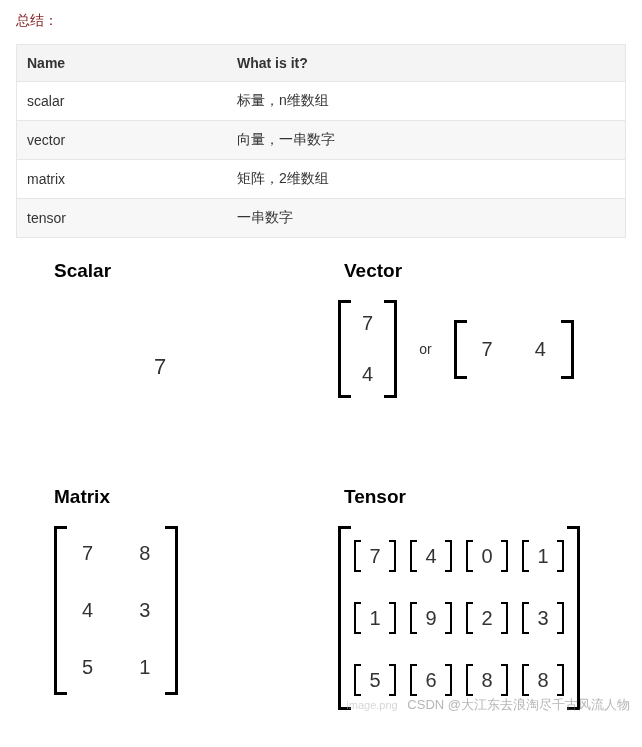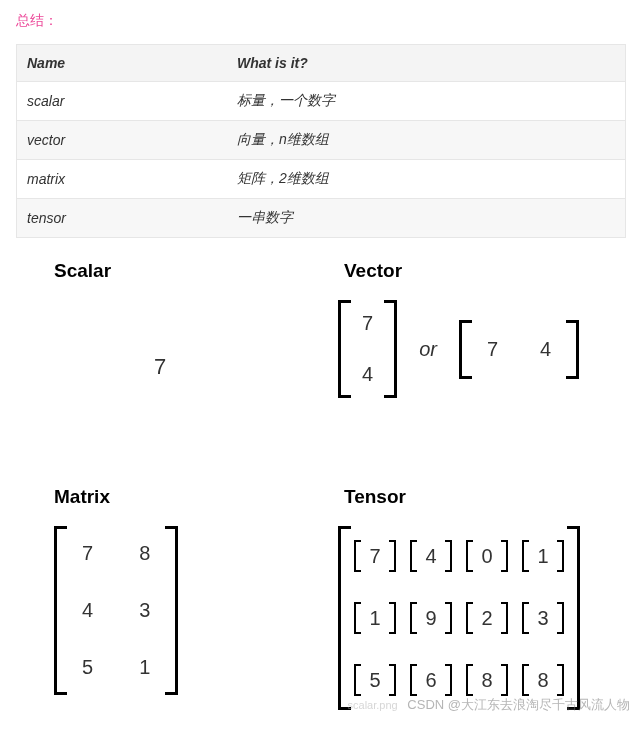--- a/index.html
+++ b/index.html
@@ -1,39 +1,39 @@
 <!DOCTYPE html>
 <html><head>
 <meta charset="utf-8">
 <style>
   html,body{margin:0;padding:0;background:#fff;font-family:-apple-system,BlinkMacSystemFont,"Segoe UI",Arial,"PingFang SC","Microsoft YaHei",sans-serif;color:#333;}
   .page{width:642px;box-sizing:border-box;padding:12px 16px;position:relative;}
-  .summary{font-size:14px;color:#ec4899;margin:0 0 14px 0;}
-  table.def{border-collapse:collapse;width:100%;font-size:14px;border:1px solid #e6e6e6;font-style:italic;}
+  .summary{font-size:14px;color:#7f1d1d;margin:0 0 14px 0;}
+  table.def{border-collapse:collapse;width:100%;font-size:14px;border:1px solid #e6e6e6;}
   table.def th,table.def td{padding:10px 10px;text-align:left;border-bottom:1px solid #e6e6e6;vertical-align:middle;}
   table.def thead th{background:#f4f4f4;color:#333;font-weight:700;}
   table.def tbody tr:nth-child(even) td{background:#f7f7f7;}
   table.def td:first-child,table.def th:first-child{width:190px;}
   
   .diagrams{margin-top:22px;display:grid;grid-template-columns:1fr 1fr;row-gap:34px;column-gap:34px;}
   .panel{}
   .panel-title{font-family:Arial,Helvetica,sans-serif;font-weight:700;font-size:19px;color:#000;margin-left:38px;}
   
   .scalar-body{height:170px;display:flex;align-items:center;justify-content:center;font-family:Arial,Helvetica,sans-serif;font-size:22px;font-weight:400;}
   
   .brk{position:relative;display:inline-block;padding:12px 24px;box-sizing:border-box;}
   .brk::before,.brk::after{content:"";position:absolute;top:0;bottom:0;width:10px;border:3px solid #000;}
   .brk::before{left:0;border-right:none;}
   .brk::after{right:0;border-left:none;}
   .col{display:flex;flex-direction:column;gap:28px;align-items:center;font-family:Arial,Helvetica,sans-serif;font-size:20px;}
   .row{display:flex;flex-direction:row;gap:42px;align-items:center;font-family:Arial,Helvetica,sans-serif;font-size:20px;}
   .mat{display:grid;grid-template-columns:repeat(2,auto);column-gap:46px;row-gap:34px;font-family:Arial,Helvetica,sans-serif;font-size:20px;justify-items:center;}
   
   .vec-body{display:flex;align-items:center;gap:22px;margin-top:18px;}
-  .vec-body .or{font-family:Arial,Helvetica,sans-serif;font-size:20px;font-style:italic;}
+  .vec-body .or{font-family:Arial,Helvetica,sans-serif;font-size:14px;}
   .rowvec{padding:18px 28px;}
   
   .mat-body{margin-top:18px;margin-left:38px;display:inline-block;}
   .tens-body{margin-top:18px;display:inline-block;}
   .tens-grid{display:grid;grid-template-columns:repeat(4,auto);column-gap:26px;row-gap:30px;font-family:Arial,Helvetica,sans-serif;font-size:20px;}
   .cell{position:relative;width:30px;height:32px;display:flex;align-items:center;justify-content:center;}
   .cell::before,.cell::after{content:"";position:absolute;top:0;bottom:0;width:5px;border:2px solid #000;}
   .cell::before{left:-6px;border-right:none;}
   .cell::after{right:-6px;border-left:none;}
   
@@ -49,25 +49,25 @@
   <table class="def">
     <thead>
       <tr>
         <th>Name</th>
         <th>What is it?</th>
       </tr>
     </thead>
     <tbody>
       <tr>
         <td>scalar</td>
-        <td>标量，一个数字</td>
+        <td>标量，n维数组</td>
       </tr>
       <tr>
         <td>vector</td>
-        <td>向量，n维数组</td>
+        <td>向量，一串数字</td>
       </tr>
       <tr>
         <td>matrix</td>
         <td>矩阵，2维数组</td>
       </tr>
       <tr>
         <td>tensor</td>
         <td>一串数字</td>
       </tr>
     </tbody>
@@ -157,16 +157,16 @@
                 <span>8</span>
               </div>
           </div>
         </div>
       </div>
     </div>
 
   </div>
 
   <div class="wm">
-    <span class="faint">scalar.png</span>
+    <span class="faint">image.png</span>
     <span>CSDN @大江东去浪淘尽千古风流人物</span>
   </div>
 </div>
 
 </body></html>

